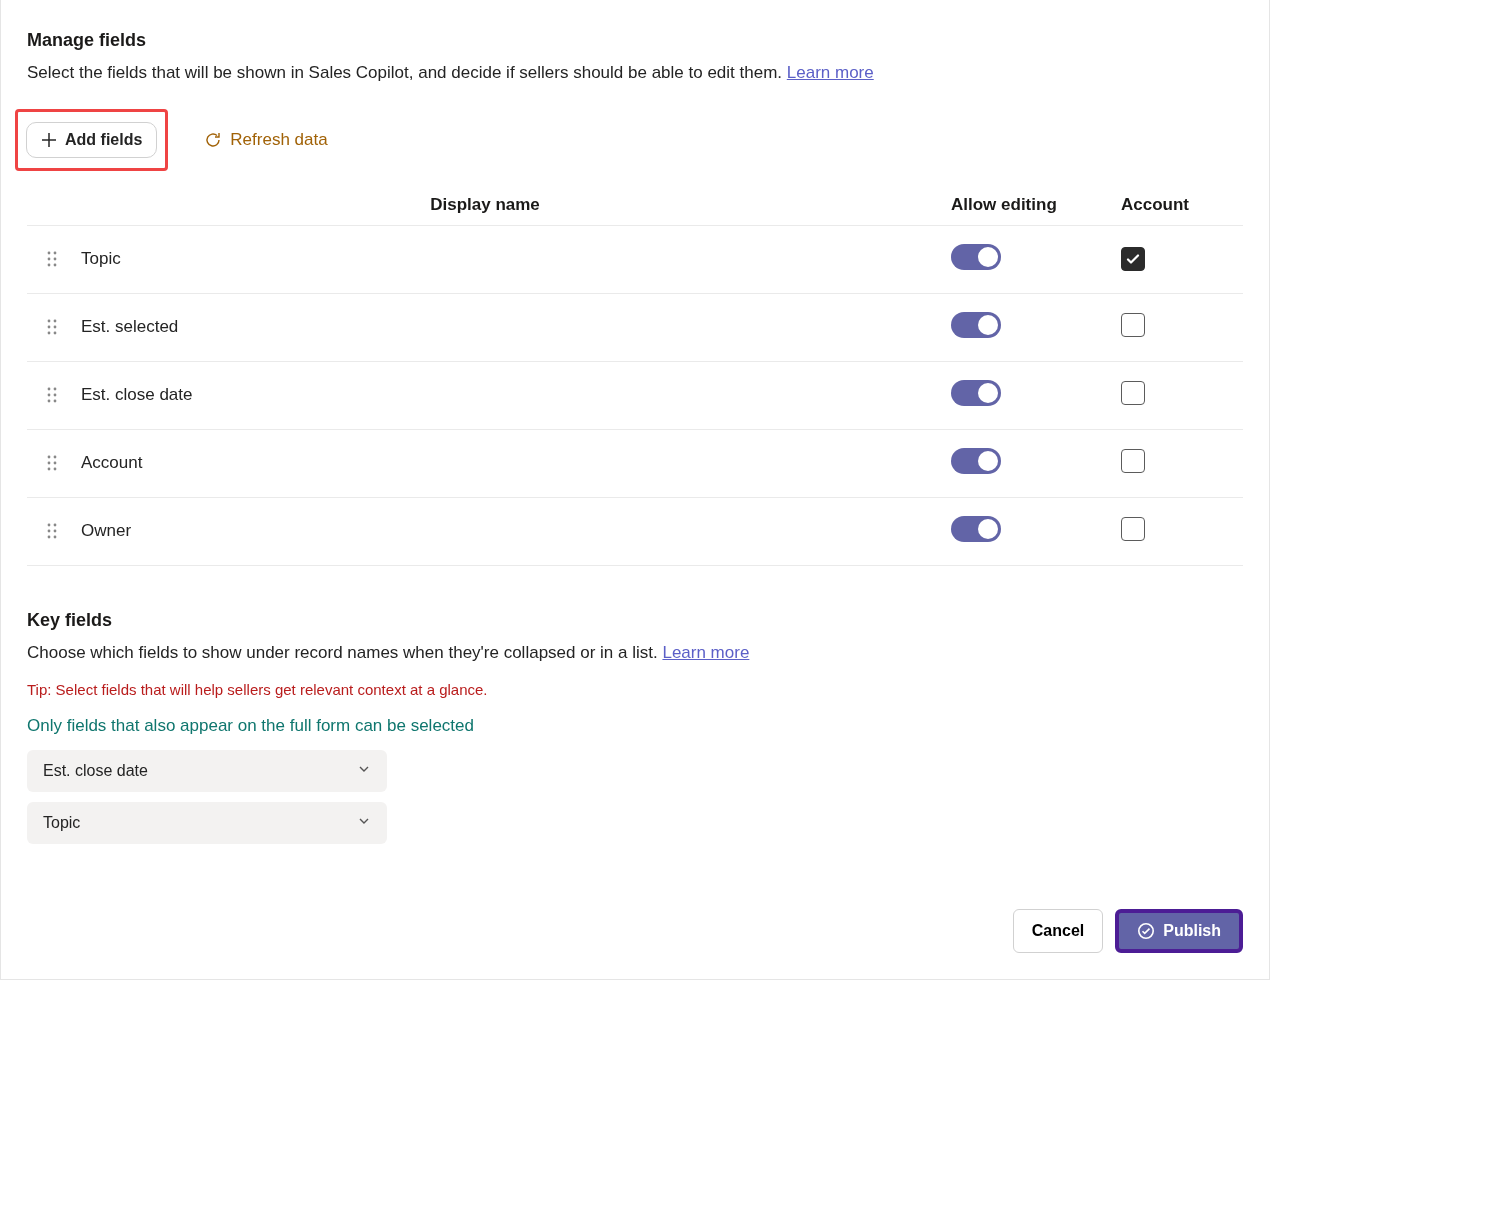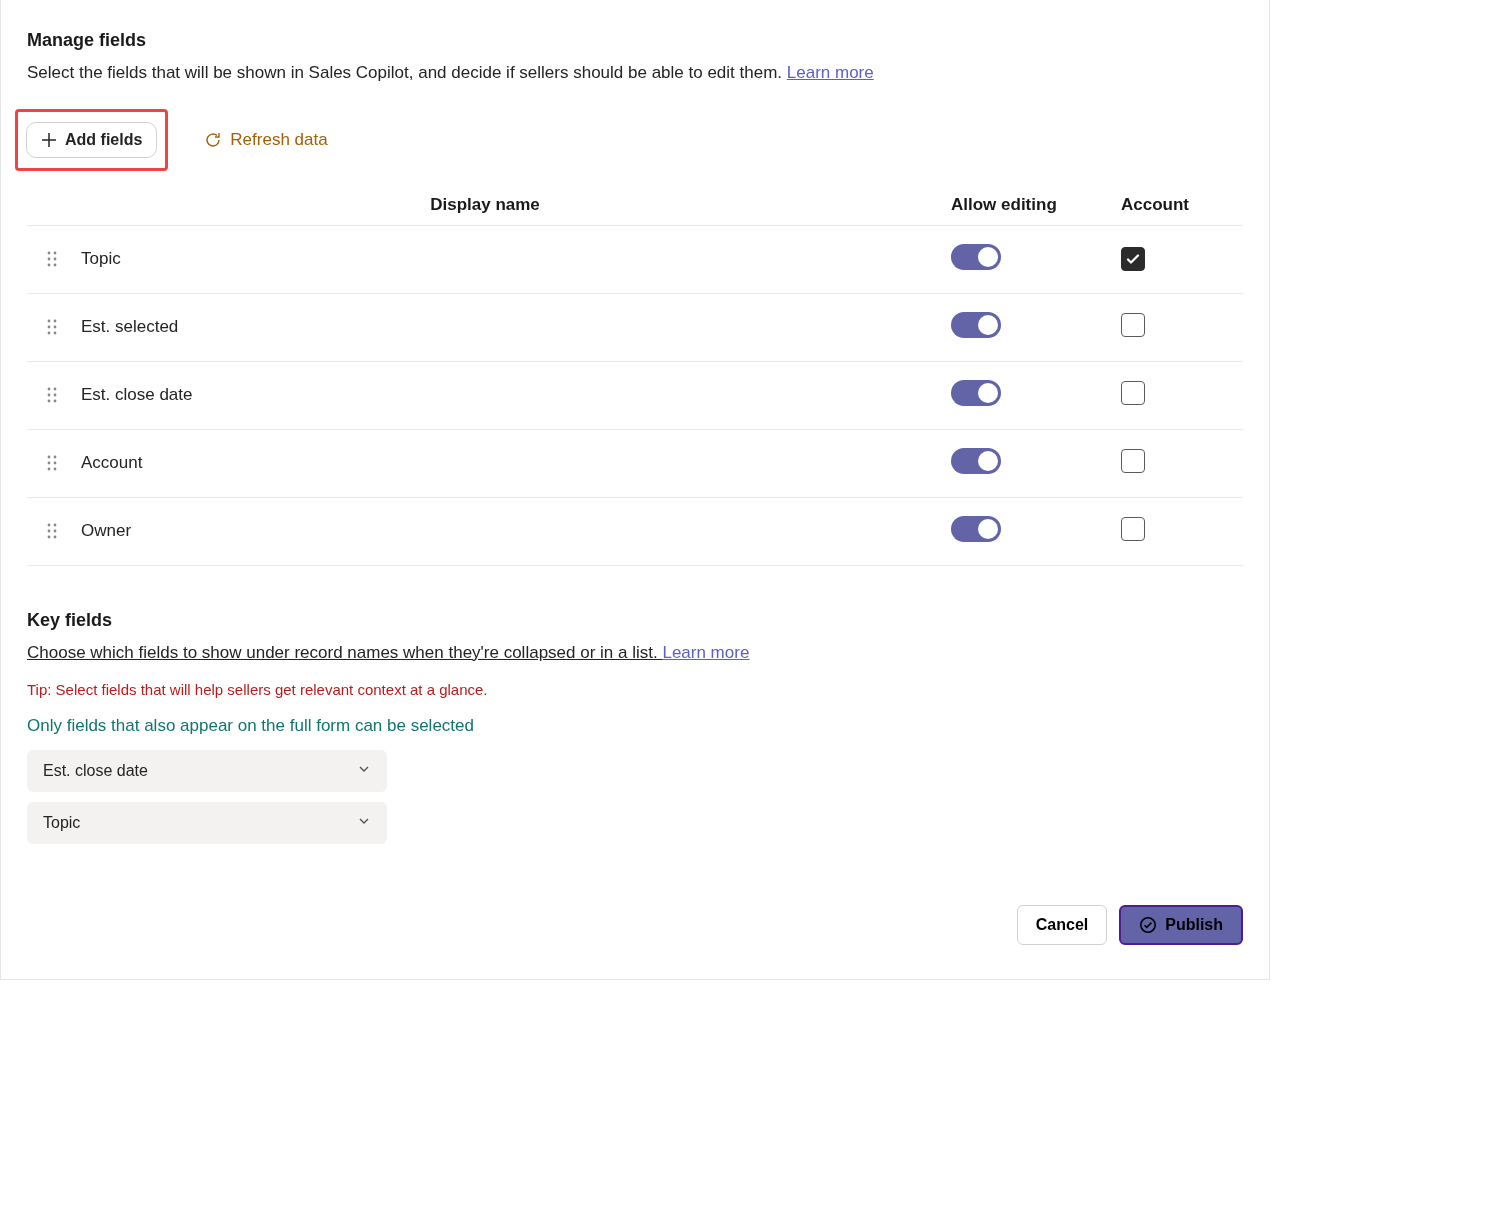--- a/index.html
+++ b/index.html
@@ -171,37 +171,37 @@
     color: #242424;
     cursor: pointer;
     margin-bottom: 10px;
   }
   .dropdown svg { color: #555; }
 
   
   .footer {
     position: absolute;
     right: 26px;
-    bottom: 34px;
+    bottom: 26px;
     display: flex;
     gap: 12px;
   }
   .btn-secondary {
     border: 1px solid #d1d1d1;
     background: #fff;
     font-weight: 600;
     font-size: 16px;
     padding: 9px 18px;
     border-radius: 6px;
     cursor: pointer;
   }
   .btn-primary {
     background: #6264A7;
-    border: 2px solid #4c1d95;
-    color: #000000;
+    border: 4px solid #4c1d95;
+    color: #ffffff;
     font-weight: 600;
     font-size: 16px;
     padding: 9px 18px;
     border-radius: 6px;
     cursor: pointer;
     display: inline-flex;
     align-items: center;
     gap: 8px;
   }
 
@@ -342,21 +342,21 @@
     </div>
           </td>
           <td class="col-edit-cell"><span class="toggle "></span></td>
           <td class="col-req-cell"><span class="chk "></span></td>
         </tr>
       </tbody>
   </table>
 
   <div class="key-section">
     <h2 class="section-title">Key fields</h2>
-    <p class="section-desc" style="margin-bottom:16px;text-decoration:underline;">
+    <p class="section-desc" style="margin-bottom:16px;">
       <span>Choose which fields to show under record names when they're collapsed or in a list. </span><a class="link">Learn more</a>
     </p>
     <p class="tip">Tip: Select fields that will help sellers get relevant context at a glance.</p>
     <p class="subnote">Only fields that also appear on the full form can be selected</p>
 
     <div id="key-dropdowns">
         <div class="dropdown">
           <span>Est. close date</span>
           <span><svg width="14" height="14" viewBox="0 0 14 14" fill="none" stroke="currentColor" stroke-width="1.4">
               <path d="M3 5l4 4 4-4"></path>

